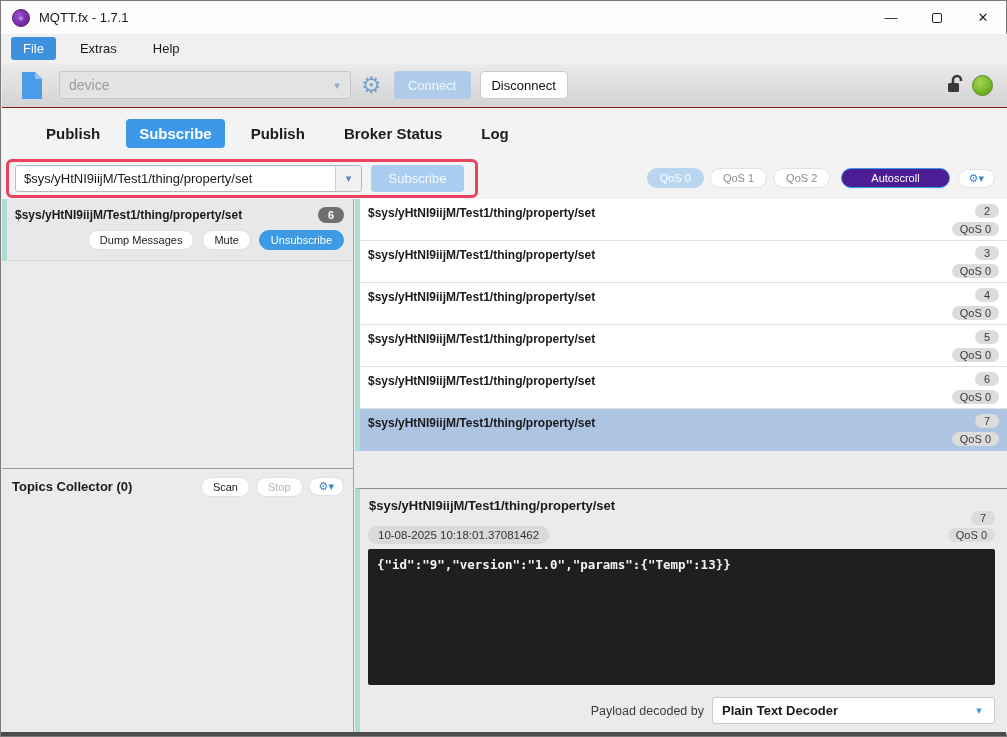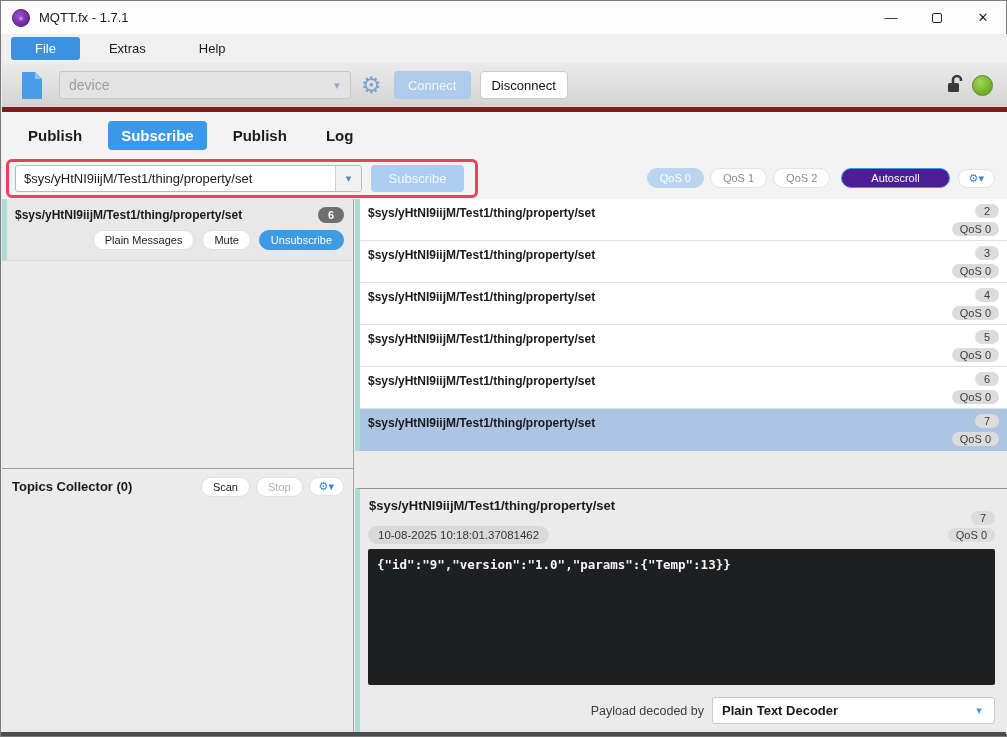--- a/index.html
+++ b/index.html
@@ -14,21 +14,21 @@
     border:1px solid #4d1a6e; position:relative; }
   .app-logo::after{ content:""; position:absolute; left:4px; top:6px; width:8px; height:5px;
     background:radial-gradient(circle,#c9a0e8 20%, transparent 60%); border-radius:50%; opacity:.8;}
   .titlebar-text { font-size:13px; color:#1a1a1a; margin-left:9px; }
   .win-controls { margin-left:auto; display:flex; height:33px; }
   .win-btn { width:46px; height:33px; display:flex; align-items:center; justify-content:center; font-size:13px; color:#222; }
   .maximize-box { width:10px; height:10px; border:1px solid #222; border-radius:2px; }
 
   
   .menubar { position:absolute; left:1px; top:33px; width:1005px; height:29px; background:#f0f0f0; display:flex; align-items:center; padding-left:9px; }
-  .menu-item { font-size:13px; color:#1a1a1a; padding:4px 24px; border-radius:3px; margin-right:5px;text-align:center; }
+  .menu-item { font-size:13px; color:#1a1a1a; padding:4px 12px; border-radius:3px; margin-right:12px;text-align:center; }
   .menu-item.active { background:#3d91de; color:#fff; }
 
   
   .toolbar { position:absolute; left:1px; top:62px; width:1005px; height:44px;
     background:linear-gradient(#ebebeb,#d3d3d3); display:flex; align-items:center; padding:0 14px 0 18px; }
   .doc-icon { width:24px; height:29px; flex:none; }
   .profile-select { width:292px; height:28px; margin-left:15px; background:#e3e3e3; border:1px solid #c6c6c6; border-radius:3px;
     display:flex; align-items:center; }
   .profile-select .val { flex:1; font-size:14px; color:#9d9d9d; padding-left:9px; }
   .profile-select .arr { width:26px; text-align:center; color:#93a9c4; font-size:11px; }
@@ -36,21 +36,21 @@
   .btn-connect { margin-left:12px; width:77px; height:28px; background:#aecbe9; border:none; border-radius:4px;
     color:rgba(255,255,255,.85); font-size:13px; font-family:inherit; }
   .btn-disconnect { margin-left:9px; width:88px; height:28px; background:#fff; border:1px solid #c9c9c9; border-radius:4px;
     color:#111; font-size:13px; font-family:inherit; }
   .toolbar-right { margin-left:auto; display:flex; align-items:center; gap:6px; }
   .status-dot { width:21px; height:21px; border-radius:50%;
     background:radial-gradient(circle at 38% 32%, #a7d45a 0%, #76b82a 55%, #5c9420 100%); border:1px solid #55881e; }
 
   
   .tabbar { position:absolute; left:1px; top:106px; width:1005px; height:52px; background:#f3f3f3;
-    border-top:5px solid #7f1d1d; display:flex; align-items:center; padding-left:13px; }
+    border-top:1px solid #7f1d1d; display:flex; align-items:center; padding-left:31px; }
   .tab { font-size:15px; font-weight:700; color:#1c1c1c; padding:6px 13px; margin-right:13px; border-radius:4px; }
   .tab.active { background:#3c99e9; color:#fff; }
 
   
   .subrow { position:absolute; left:1px; top:158px; width:1005px; height:40px; background:#f3f3f3; }
   .annotation-box { position:absolute; left:4px; top:0px; width:472px; height:39px; border:3px solid #e9425e; border-radius:6px; pointer-events:none; z-index:5; }
   .topic-combo { position:absolute; left:13px; top:6px; width:347px; height:27px; background:#fff; border:1px solid #b9b9b9; border-radius:3px; display:flex; }
   .topic-combo .val { flex:1; font-size:13px; color:#1a1a1a; padding-left:8px; line-height:25px; white-space:nowrap; overflow:hidden; }
   .topic-combo .arr { width:26px; border-left:1px solid #d0d0d0; background:#f1f1f1; color:#5b87b8; font-size:11px; text-align:center; line-height:25px; border-radius:0 3px 3px 0;}
   .btn-subscribe { position:absolute; left:369px; top:6px; width:93px; height:27px; background:#abcdf0; border:none; border-radius:4px;
@@ -147,20 +147,21 @@
         <rect x="4" y="9" width="11" height="9" rx="1.5" fill="#3a3a3a"></rect>
       </svg>
       <div class="status-dot"></div>
     </div>
   </div>
 
   <div class="tabbar">
     <div class="tab">Publish</div>
     <div class="tab active">Subscribe</div>
     <div class="tab">Publish</div>
+    <div class="tab">Broker Status</div>
     <div class="tab">Log</div>
   </div>
 
   <div class="subrow">
     <div class="topic-combo">
       <span class="val">$sys/yHtNI9iijM/Test1/thing/property/set</span>
       <span class="arr">▾</span>
     </div>
     <button class="btn-subscribe">Subscribe</button>
     <div class="annotation-box"></div>
@@ -175,21 +176,21 @@
 
   <div class="content">
 
     <div class="left-panel">
       <div class="sub-card">
         <div class="sub-card-top">
           <div class="sub-topic">$sys/yHtNI9iijM/Test1/thing/property/set</div>
           <div class="count-badge">6</div>
         </div>
         <div class="sub-card-btns">
-          <button class="mini-pill">Plain Messages</button>
+          <button class="mini-pill">Dump Messages</button>
           <button class="mini-pill">Mute</button>
           <button class="mini-pill blue">Unsubscribe</button>
         </div>
       </div>
       <div class="collector">
         <div class="collector-title">Topics Collector (0)</div>
         <div class="collector-btns">
           <button class="mini-pill">Scan</button>
           <button class="mini-pill disabled">Stop</button>
           <button class="mini-pill gearpill"><span>⚙</span><span>▾</span></button>

